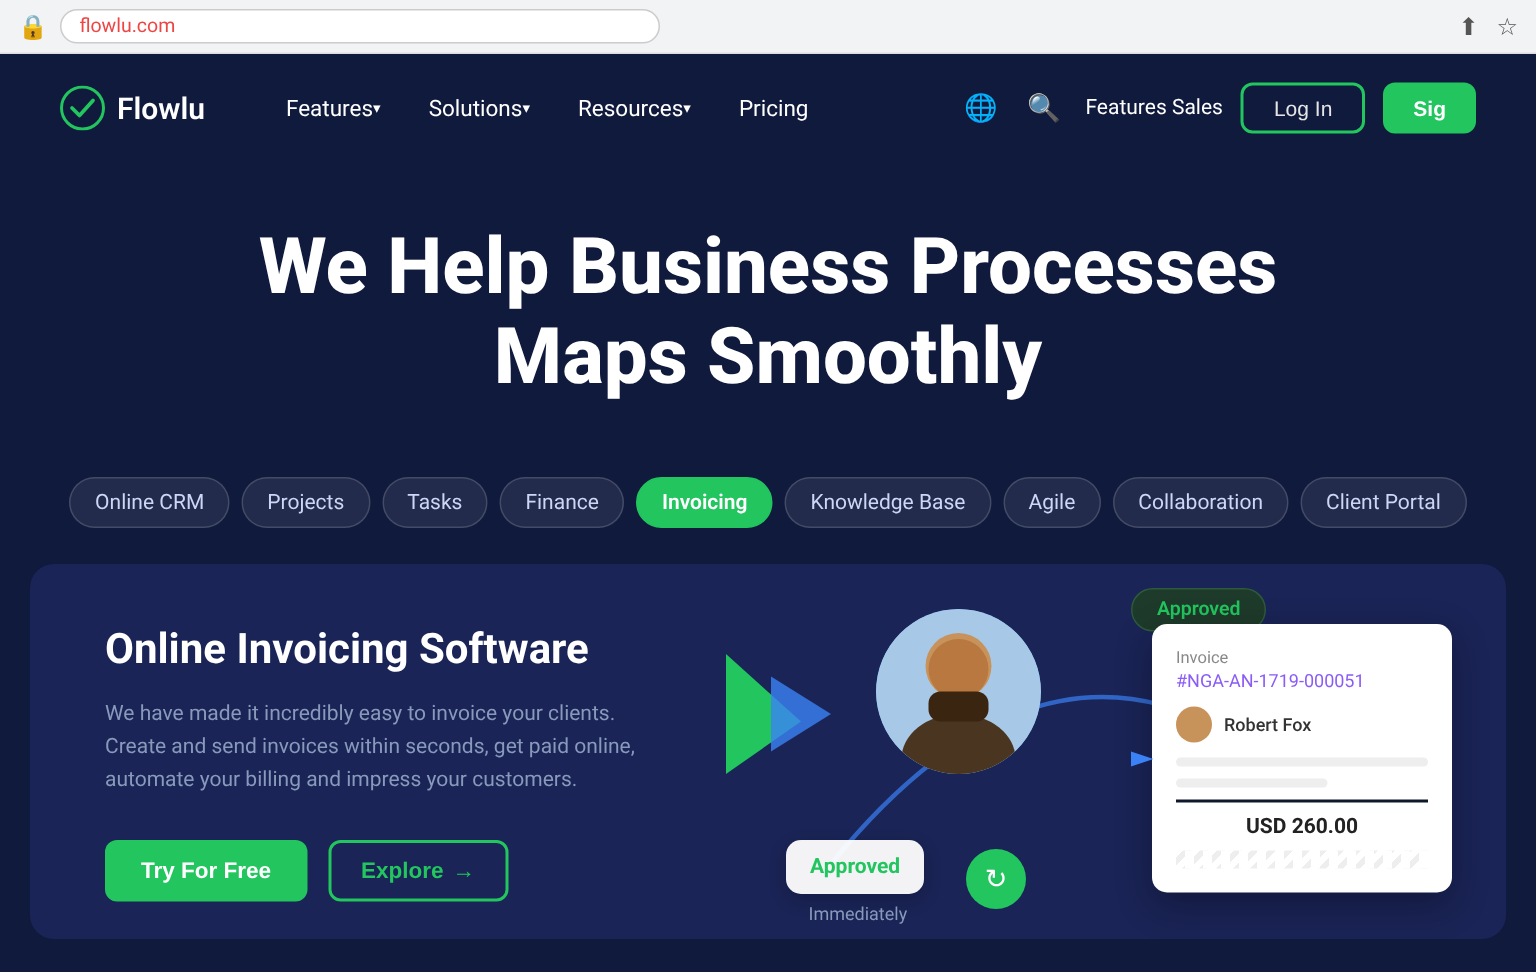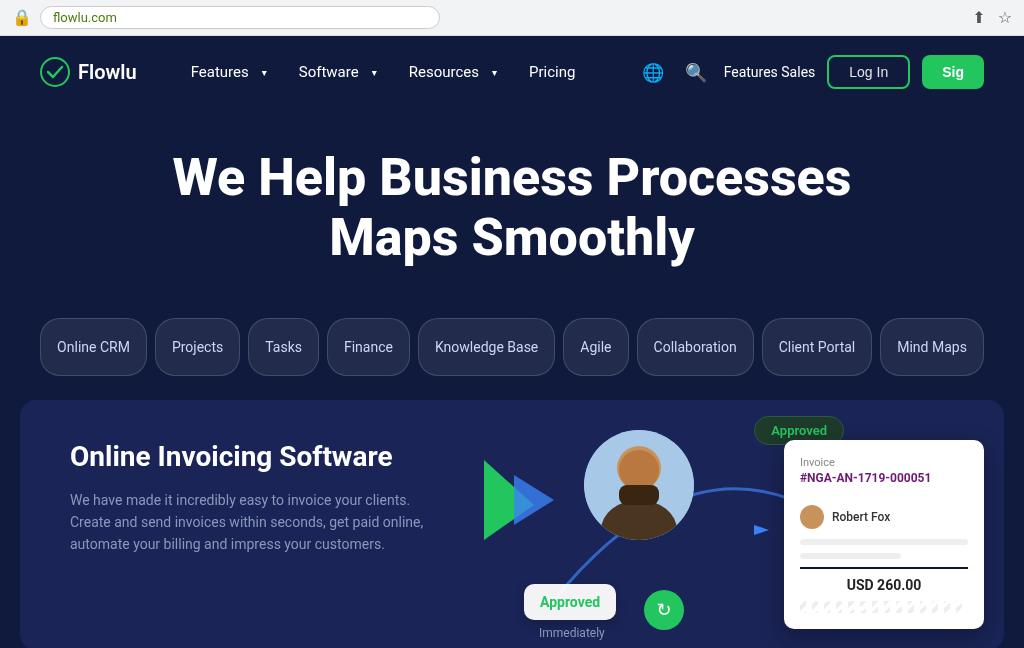--- a/index.html
+++ b/index.html
@@ -20,21 +20,21 @@
       padding: 0 12px;
       border-bottom: 1px solid #ddd;
       gap: 8px;
     }
     .browser-url {
       background: #fff;
       border: 1px solid #ccc;
       border-radius: 16px;
       padding: 3px 12px;
       font-size: 13px;
-      color: #4d7c0f;
+      color: #ef4444;
       flex: 1;
       max-width: 400px;
     }
     .browser-icons {
       margin-left: auto;
       display: flex;
       gap: 12px;
       color: #555;
       font-size: 16px;
     }
@@ -78,21 +78,21 @@
       gap: 4px;
       flex: 1;
     }
     .nav-item {
       color: #fff;
       font-size: 15px;
       padding: 8px 14px;
       cursor: pointer;
       display: flex;
       align-items: center;
-      gap: 13px;
+      gap: 0;
       border-radius: 6px;
     }
     .nav-item .chevron { font-size: 10px; }
     .nav-right {
       display: flex;
       align-items: center;
       gap: 12px;
     }
     .nav-globe, .nav-search {
       color: #fff;
@@ -146,21 +146,21 @@
       justify-content: center;
       gap: 8px;
       flex-wrap: wrap;
       padding: 0 20px;
       margin-bottom: 0;
     }
     .tab-pill {
       background: rgba(255,255,255,0.08);
       color: #cdd6f4;
       border: 1px solid rgba(255,255,255,0.15);
-      padding: 20px 16px;
+      padding: 8px 16px;
       border-radius: 20px;
       font-size: 14px;
       cursor: pointer;
       white-space: nowrap;
     }
     .tab-pill.active {
       background: #22c55e;
       color: #fff;
       border-color: #22c55e;
       font-weight: 600;
@@ -273,38 +273,38 @@
       border-radius: 20px;
       padding: 6px 16px;
       color: #22c55e;
       font-size: 13px;
       font-weight: 600;
     }
 
     
     .invoice-card {
       position: absolute;
-      right: 20px;
+      right: 36px;
       top: 40px;
       background: #fff;
       border-radius: 10px;
       padding: 16px;
       width: 200px;
       box-shadow: 0 8px 24px rgba(0,0,0,0.3);
     }
     .invoice-label {
       color: #888;
       font-size: 11px;
       margin-bottom: 2px;
     }
     .invoice-number {
-      color: #701a75;
+      color: #8b5cf6;
       font-size: 12px;
-      font-weight: 700;
-      margin-bottom: 20px;
+      font-weight: 400;
+      margin-bottom: 10px;
     }
     .invoice-user {
       display: flex;
       align-items: center;
       gap: 8px;
       margin-bottom: 10px;
     }
     .invoice-avatar {
       width: 24px;
       height: 24px;
@@ -406,21 +406,21 @@
       </svg>
       <span class="logo-text">Flowlu</span>
     </div>
 
     <div class="nav-links">
       <div class="nav-item">
         <span>Features</span>
         <span class="chevron">▾</span>
       </div>
       <div class="nav-item">
-        <span>Software</span>
+        <span>Solutions</span>
         <span class="chevron">▾</span>
       </div>
       <div class="nav-item">
         <span>Resources</span>
         <span class="chevron">▾</span>
       </div>
       <div class="nav-item">
         <span>Pricing</span>
       </div>
     </div>
@@ -439,31 +439,38 @@
       <span>We Help Business Processes</span><br>
       <span>Maps Smoothly</span>
     </h1>
   </div>
 
   <div class="feature-tabs">
     <div class="tab-pill">Online CRM</div>
     <div class="tab-pill">Projects</div>
     <div class="tab-pill">Tasks</div>
     <div class="tab-pill">Finance</div>
+    <div class="tab-pill active">Invoicing</div>
     <div class="tab-pill">Knowledge Base</div>
     <div class="tab-pill">Agile</div>
     <div class="tab-pill">Collaboration</div>
     <div class="tab-pill">Client Portal</div>
-    <div class="tab-pill">Mind Maps</div>
   </div>
 
   <div class="content-section">
     <div class="content-text">
       <h2 class="content-title">Online Invoicing Software</h2>
       <p class="content-desc">We have made it incredibly easy to invoice your clients. Create and send invoices within seconds, get paid online, automate your billing and impress your customers.</p>
+      <div class="content-buttons">
+        <button class="btn-try">Try For Free</button>
+        <button class="btn-explore">
+          <span>Explore</span>
+          <span>→</span>
+        </button>
+      </div>
     </div>
 
     <div class="illustration">
 
       <div class="approved-badge-top">Approved</div>
 
       <div class="arrow-shape">
         <svg width="80" height="90" viewBox="0 0 80 90">
           <polygon points="0,0 0,80 50,45" fill="#22c55e"></polygon>
           <polygon points="30,15 30,65 70,40" fill="#3b82f6" opacity="0.8"></polygon>

